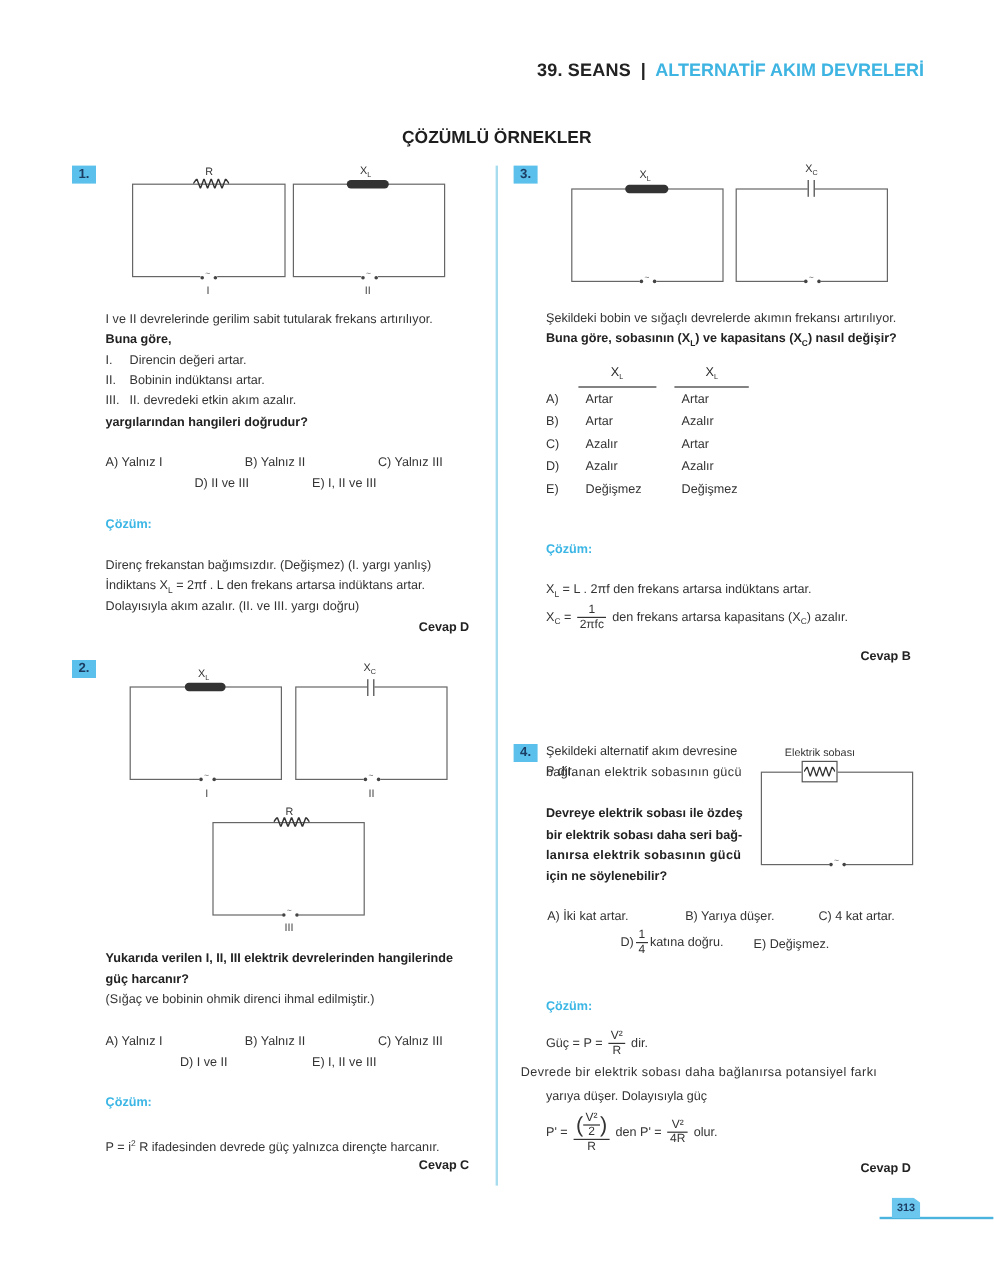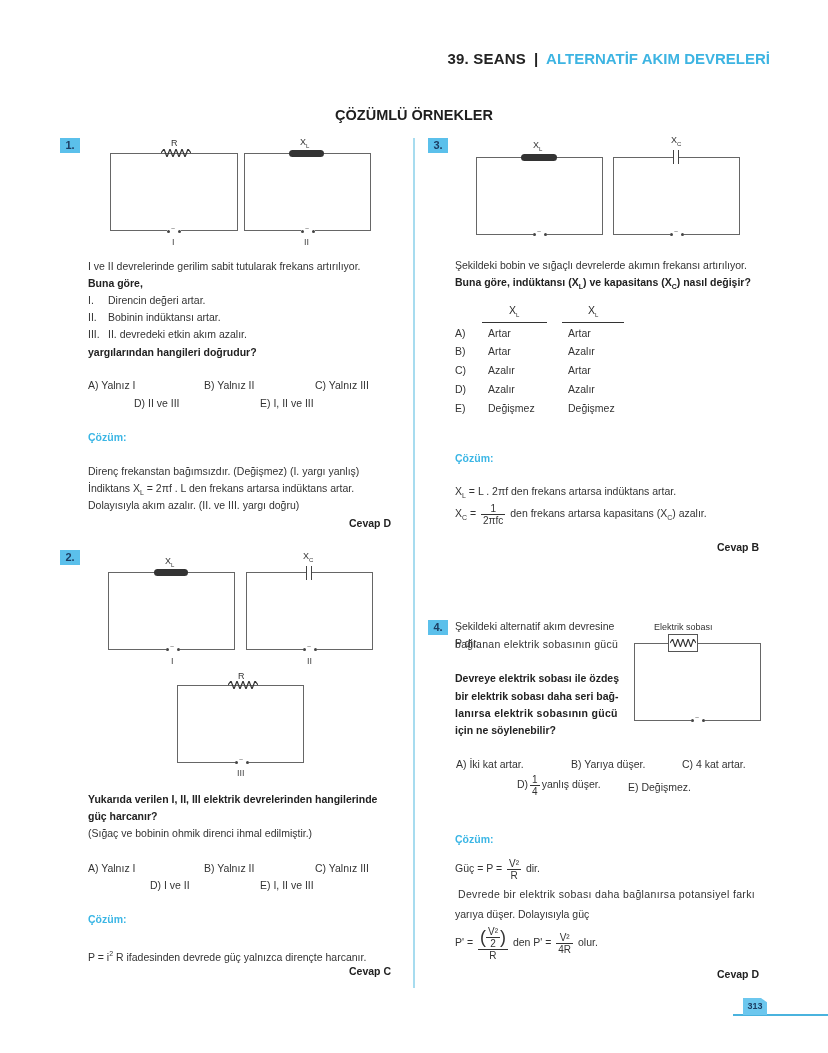--- a/index.html
+++ b/index.html
@@ -83,21 +83,21 @@
 <div class="text" style="left:88px; top:258px;">I ve II devrelerinde gerilim sabit tutularak frekans artırılıyor.</div>
 <div class="text bold" style="left:88px; top:275px;">Buna göre,</div>
 <div class="text" style="left:88px; top:292px;"><span style="display:inline-block;width:20px">I.</span><span>Direncin değeri artar.</span></div>
 <div class="text" style="left:88px; top:309px;"><span style="display:inline-block;width:20px">II.</span><span>Bobinin indüktansı artar.</span></div>
 <div class="text" style="left:88px; top:326px;"><span style="display:inline-block;width:20px">III.</span><span>II. devredeki etkin akım azalır.</span></div>
 <div class="text bold" style="left:88px; top:344px;">yargılarından hangileri doğrudur?</div>
 
 <div class="text" style="left:88px; top:377px;">A) Yalnız I</div>
 <div class="text" style="left:204px; top:377px;">B) Yalnız II</div>
 <div class="text" style="left:315px; top:377px;">C) Yalnız III</div>
-<div class="text" style="left:134px; top:395px;">D) II ve III</div>
+<div class="text" style="left:162px; top:395px;">D) II ve III</div>
 <div class="text" style="left:260px; top:395px;">E) I, II ve III</div>
 
 <div class="text cyan" style="left:88px; top:429px;">Çözüm:</div>
 <div class="text" style="left:88px; top:463px;">Direnç frekanstan bağımsızdır. (Değişmez) (I. yargı yanlış)</div>
 <div class="text" style="left:88px; top:480px;"><span>İndiktans X</span><sub style="font-size:7px">L</sub><span> = 2πf . L den frekans artarsa indüktans artar.</span></div>
 <div class="text" style="left:88px; top:497px;">Dolayısıyla akım azalır. (II. ve III. yargı doğru)</div>
 <div class="text answer" style="left:349px; top:515px;">Cevap D</div>
 
 <div class="qnum" style="left:60px; top:550px;">2.</div>
 
@@ -161,21 +161,21 @@
 <div>
   <div class="circuit" style="left:613px; top:157px; width:127px; height:78px;"></div>
   <div class="lbl" style="left:671px; top:135px;"><span>X</span><sub style="font-size:6px">C</sub></div>
   <div class="cap" style="left:673px; top:150px;"></div>
   <div class="source" style="left:670px; top:232px;">
       <span>~</span>
     </div>
 </div>
 
 <div class="text" style="left:455px; top:257px;">Şekildeki bobin ve sığaçlı devrelerde akımın frekansı artırılıyor.</div>
-<div class="text bold" style="left:455px; top:274px;"><span>Buna göre, indüktansı (X</span><sub style="font-size:7px">L</sub><span>) ve kapasitans (X</span><sub style="font-size:7px">C</sub><span>) nasıl değişir?</span></div>
+<div class="text bold" style="left:455px; top:274px;"><span>Buna göre, sobasının (X</span><sub style="font-size:7px">L</sub><span>) ve kapasitans (X</span><sub style="font-size:7px">C</sub><span>) nasıl değişir?</span></div>
 
 <div class="tbl-head" style="left:509px; top:304px;"><span>X</span><sub style="font-size:6px">L</sub></div>
 <div class="tbl-head" style="left:588px; top:304px;"><span>X</span><sub style="font-size:6px">L</sub></div>
 <div class="tbl-line" style="left:482px; top:322px; width:65px;"></div>
 <div class="tbl-line" style="left:562px; top:322px; width:62px;"></div>
 
 <div class="text" style="left:455px; top:325px;">
     <span style="position:absolute;left:0">A)</span>
     <span style="position:absolute;left:33px">Artar</span>
     <span style="position:absolute;left:113px">Artar</span>
@@ -224,24 +224,24 @@
       <polyline points="0,4 2.6,0 5.2,8 7.8,0 10.4,8 13,0 15.6,8 18.2,0 20.8,8 23.4,0 26,4" fill="none" stroke="#333" stroke-width="1.1"></polyline>
     </svg>
   <div class="source" style="left:691px; top:718px;">
       <span>~</span>
     </div>
 </div>
 
 <div class="text" style="left:456px; top:756px;">A) İki kat artar.</div>
 <div class="text" style="left:571px; top:756px;text-align:right;">B) Yarıya düşer.</div>
 <div class="text" style="left:682px; top:756px;">C) 4 kat artar.</div>
-<div class="text" style="left:517px; top:774px; line-height:14px;"><span>D)</span><span class="frac"><span class="num">1</span><span class="den">4</span></span><span>yanlış düşer.</span></div>
+<div class="text" style="left:517px; top:774px; line-height:14px;"><span>D)</span><span class="frac"><span class="num">1</span><span class="den">4</span></span><span>katına doğru.</span></div>
 <div class="text" style="left:628px; top:779px;">E) Değişmez.</div>
 
 <div class="text cyan" style="left:455px; top:831px;">Çözüm:</div>
 <div class="text" style="left:455px; top:858px; line-height:14px;"><span>Güç = P = </span><span class="frac"><span class="num">V²</span><span class="den">R</span></span><span> dir.</span></div>
-<div class="text" style="left:458px; top:886px; letter-spacing:0.35px;text-align:center;">Devrede bir elektrik sobası daha bağlanırsa potansiyel farkı</div>
+<div class="text" style="left:434px; top:886px; letter-spacing:0.35px;text-align:center;">Devrede bir elektrik sobası daha bağlanırsa potansiyel farkı</div>
 <div class="text" style="left:455px; top:906px;">yarıya düşer. Dolayısıyla güç</div>
 <div class="text" style="left:455px; top:926px; line-height:12px;"><span>P' = </span><span class="frac"><span class="num" style="border:none;"><span style="font-size:18px; vertical-align:middle;">(</span><span class="frac" style="margin:0"><span class="num">V²</span><span class="den">2</span></span><span style="font-size:18px; vertical-align:middle;">)</span></span><span class="den" style="border-top:1px solid #333;">R</span></span><span> den P' = </span><span class="frac"><span class="num">V²</span><span class="den">4R</span></span><span> olur.</span></div>
 <div class="text answer" style="left:717px; top:966px;">Cevap D</div>
 
 <div class="pagebar"></div>
 <div class="pagenum">313</div>
 
 </body></html>

